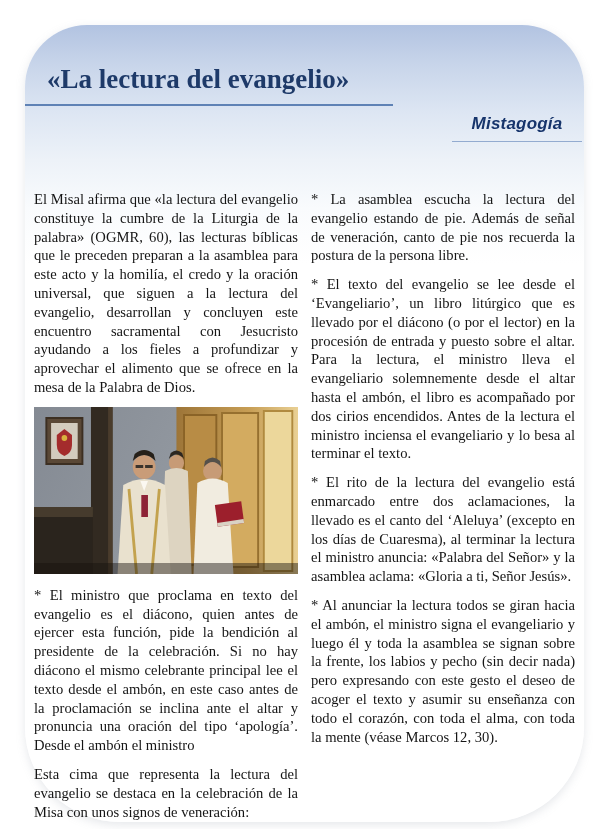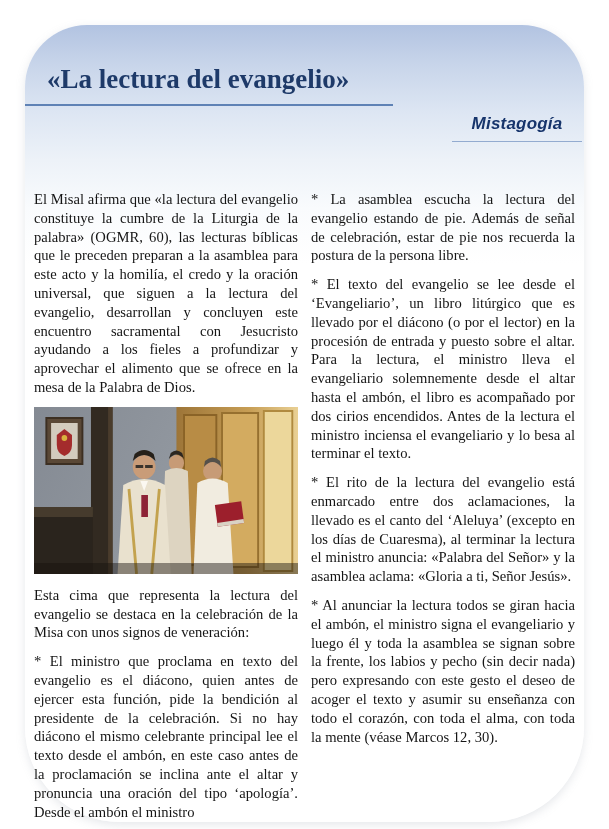--- a/index.html
+++ b/index.html
@@ -148,25 +148,25 @@
           <path d="M172 76 q16 -9 32 0 l6 91 h-42 z" fill="#f1ece0"></path>
           <g transform="rotate(-8 206 108)">
             <rect x="192" y="96" width="28" height="22" fill="#9c1f2c"></rect>
             <rect x="192" y="114" width="28" height="4" fill="#d9d2c4"></rect>
           </g>
 
           <rect x="0" y="156" width="278" height="11" fill="#16120e" opacity="0.45"></rect>
         </svg>
       </span>
 
+      <p>* El ministro que proclama en texto del evangelio es el diácono, quien antes de ejercer esta función, pide la bendición al presidente de la celebración. Si no hay diácono el mismo celebrante principal lee el texto desde el ambón, en este caso antes de la proclamación se inclina ante el altar y pronuncia una oración del tipo ‘apología’. Desde el ambón el ministro</p>
       <p>Esta cima que representa la lectura del evangelio se destaca en la celebración de la Misa con unos signos de veneración:</p>
-      <p>* El ministro que proclama en texto del evangelio es el diácono, quien antes de ejercer esta función, pide la bendición al presidente de la celebración. Si no hay diácono el mismo celebrante principal lee el texto desde el ambón, en este caso antes de la proclamación se inclina ante el altar y pronuncia una oración del tipo ‘apología’. Desde el ambón el ministro</p>
     </div>
 
     <div class="col">
-      <p>* La asamblea escucha la lectura del evangelio estando de pie. Además de señal de celebración, estar de pie nos recuerda la postura de la persona libre.</p>
+      <p>* La asamblea escucha la lectura del evangelio estando de pie. Además de señal de veneración, canto de pie nos recuerda la postura de la persona libre.</p>
       <p>* El texto del evangelio se lee desde el ‘Evangeliario’, un libro litúrgico que es llevado por el diácono (o por el lector) en la procesión de entrada y puesto sobre el altar. Para la lectura, el ministro lleva el evangeliario solemnemente desde el altar hasta el ambón, el libro es acompañado por dos cirios encendidos. Antes de la lectura el ministro inciensa el evangeliario y lo besa al terminar el texto.</p>
       <p>* El rito de la lectura del evangelio está enmarcado entre dos aclamaciones, la llevado es el canto del ‘Aleluya’ (excepto en los días de Cuaresma), al terminar la lectura el ministro anuncia: «Palabra del Señor» y la asamblea aclama: «Gloria a ti, Señor Jesús».</p>
       <p>* Al anunciar la lectura todos se giran hacia el ambón, el ministro signa el evangeliario y luego él y toda la asamblea se signan sobre la frente, los labios y pecho (sin decir nada) pero expresando con este gesto el deseo de acoger el texto y asumir su enseñanza con todo el corazón, con toda el alma, con toda la mente (véase Marcos 12, 30).</p>
     </div>
 
   </div>
 </div>
 
 </body></html>

